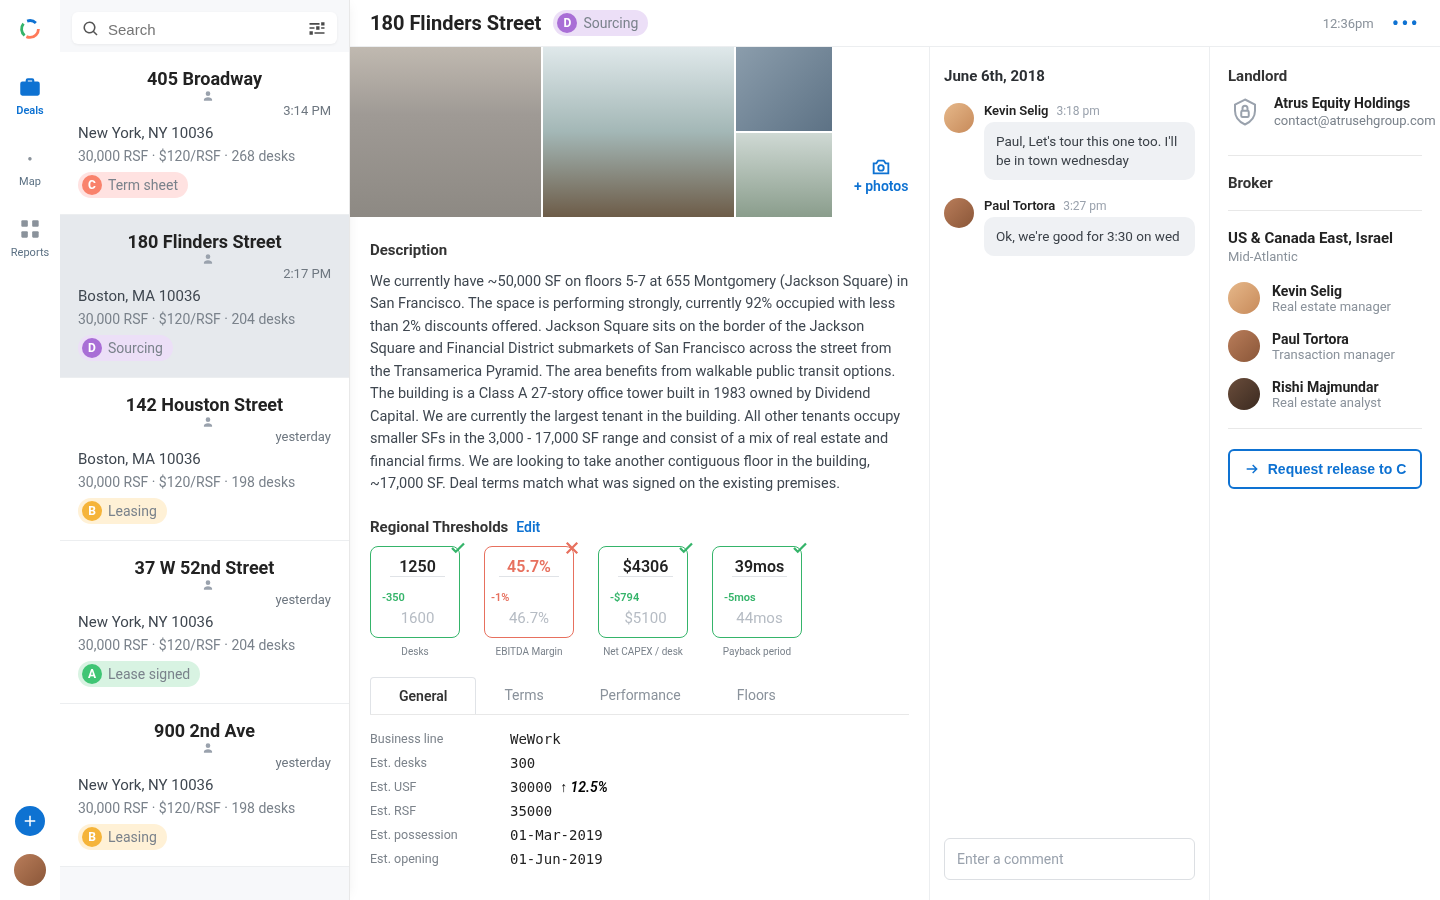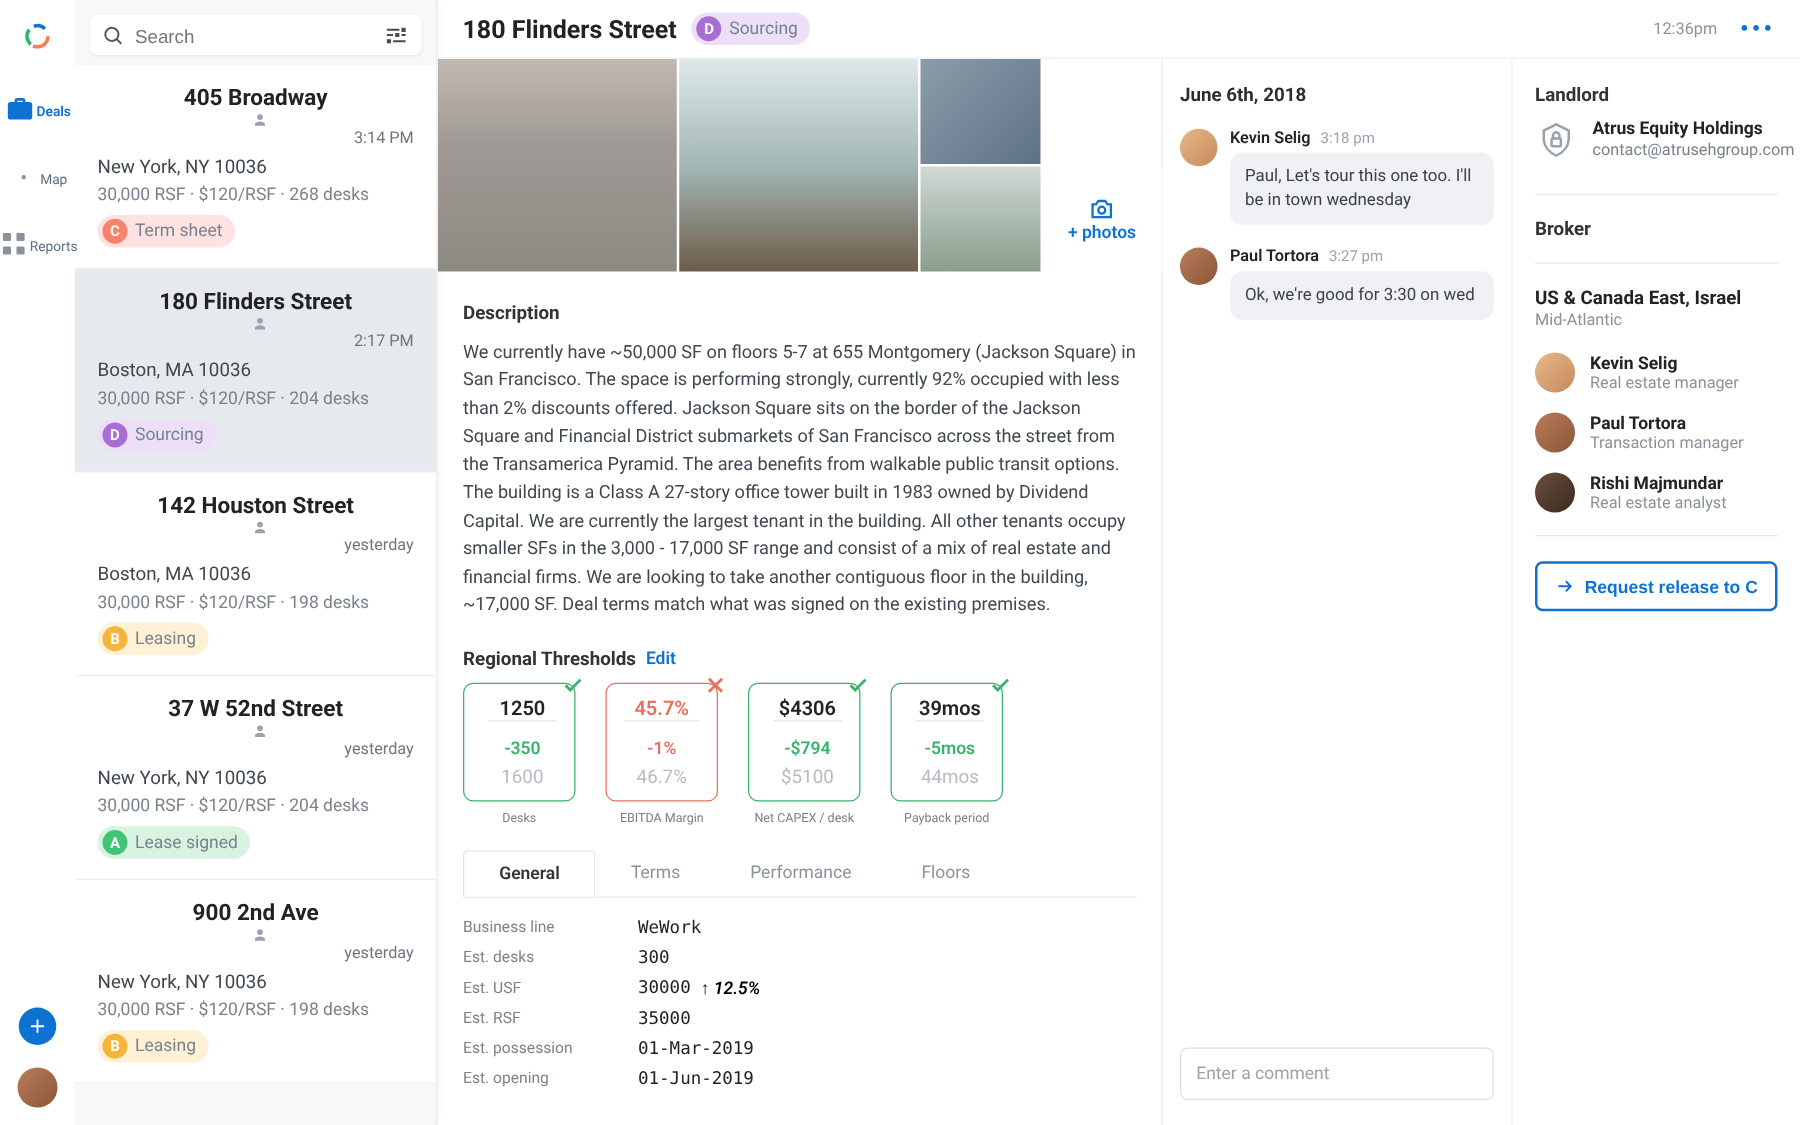--- a/index.html
+++ b/index.html
@@ -2,21 +2,21 @@
 <html><head>
 <meta charset="utf-8">
 <style>
 * { box-sizing: border-box; margin: 0; padding: 0; }
 body { font-family: -apple-system, BlinkMacSystemFont, "Segoe UI", Roboto, Helvetica, Arial, sans-serif; background: #fff; color: #333; width: 1440px; height: 900px; overflow: hidden; }
 .app { display: flex; height: 100%; }
 
 
 .rail { width: 60px; background: #fff; display: flex; flex-direction: column; align-items: center; padding: 14px 0; position: relative; }
 .rail-logo { width: 30px; height: 30px; margin-bottom: 30px; }
-.rail-item { display: flex; flex-direction: row; align-items: center; margin-bottom: 28px; cursor: pointer; }
+.rail-item { display: flex; flex-direction: column; align-items: center; margin-bottom: 28px; cursor: pointer; }
 .rail-item .icon { width: 26px; height: 26px; display: flex; align-items: center; justify-content: center; }
 .rail-item span { font-size: 11px; margin-top: 4px; color: #5b7083; }
 .rail-item.active span { color: #0e72d2; font-weight: 600; }
 .rail-spacer { flex: 1; }
 .rail-add { width: 30px; height: 30px; background: #0e72d2; border-radius: 50%; color: #fff; display: flex; align-items: center; justify-content: center; font-size: 22px; margin-bottom: 18px; cursor: pointer; }
 .rail-avatar { width: 32px; height: 32px; border-radius: 50%; background: linear-gradient(135deg,#b97d5a,#8a5638); }
 
 
 .list-panel { width: 290px; background: #f7f8fa; display: flex; flex-direction: column; border-right: 1px solid #e8e8e8; box-shadow: 4px 0 12px -6px rgba(0,0,0,0.08); }
 .search-bar { display: flex; align-items: flex-end; background: #fff; margin: 12px 12px 8px; border-radius: 6px; padding: 6px 10px; box-shadow: 0 1px 3px rgba(0,0,0,0.06); }
@@ -66,21 +66,21 @@
 .sub-h-row .hh{font-size:15px;font-weight:700;color:#333;}
 .sub-h-row .edit{color:#0e72d2;font-size:14px;margin-left:8px;font-weight:600;cursor:pointer;}
 
 .threshold-row{display:flex;gap:24px;margin:0 20px;}
 .th-card{position:relative;border:1.5px solid;border-radius:8px;padding:10px 6px;width:90px;text-align:center;}
 .th-card.ok{border-color:#35b46a;padding-left:11px;}
 .th-card.bad{border-color:#e7705e;}
 .th-card .corner{position:absolute;top:-8px;right:-8px;width:18px;height:18px;}
 .th-v1{font-size:16px;font-weight:600;color:#222;}
 .th-card.bad .th-v1{color:#e7705e;}
-.th-delta{font-size:14px;color:#35b46a;margin:14px 0 5px;text-align:center;font-weight:600;}
+.th-delta{font-size:11px;color:#35b46a;margin:14px 0 5px;text-align:left;font-weight:600;}
 .th-card.bad .th-delta{color:#e7705e;}
 .th-divider{border-top:1px solid #e0e3e7;margin:0 8px 4px;}
 .th-v2{font-size:15px;color:#b6bcc4;}
 .th-label{font-size:10px;color:#7a828b;margin-top:8px;text-align:center;}
 
 .tabs-row{display:flex;border-bottom:1px solid #e8e8e8;margin:20px 20px 0;}
 .tab{padding:10px 28px;font-size:14px;color:#8a929b;cursor:pointer;}
 .tab.active{color:#333;font-weight:600;border:1px solid #e0e3e7;border-bottom:none;border-radius:4px 4px 0 0;background:#fff;}
 .kv-table{margin:12px 20px;}
 .kv-row{display:flex;align-items:center;padding:4px 0;font-size:14px;}

